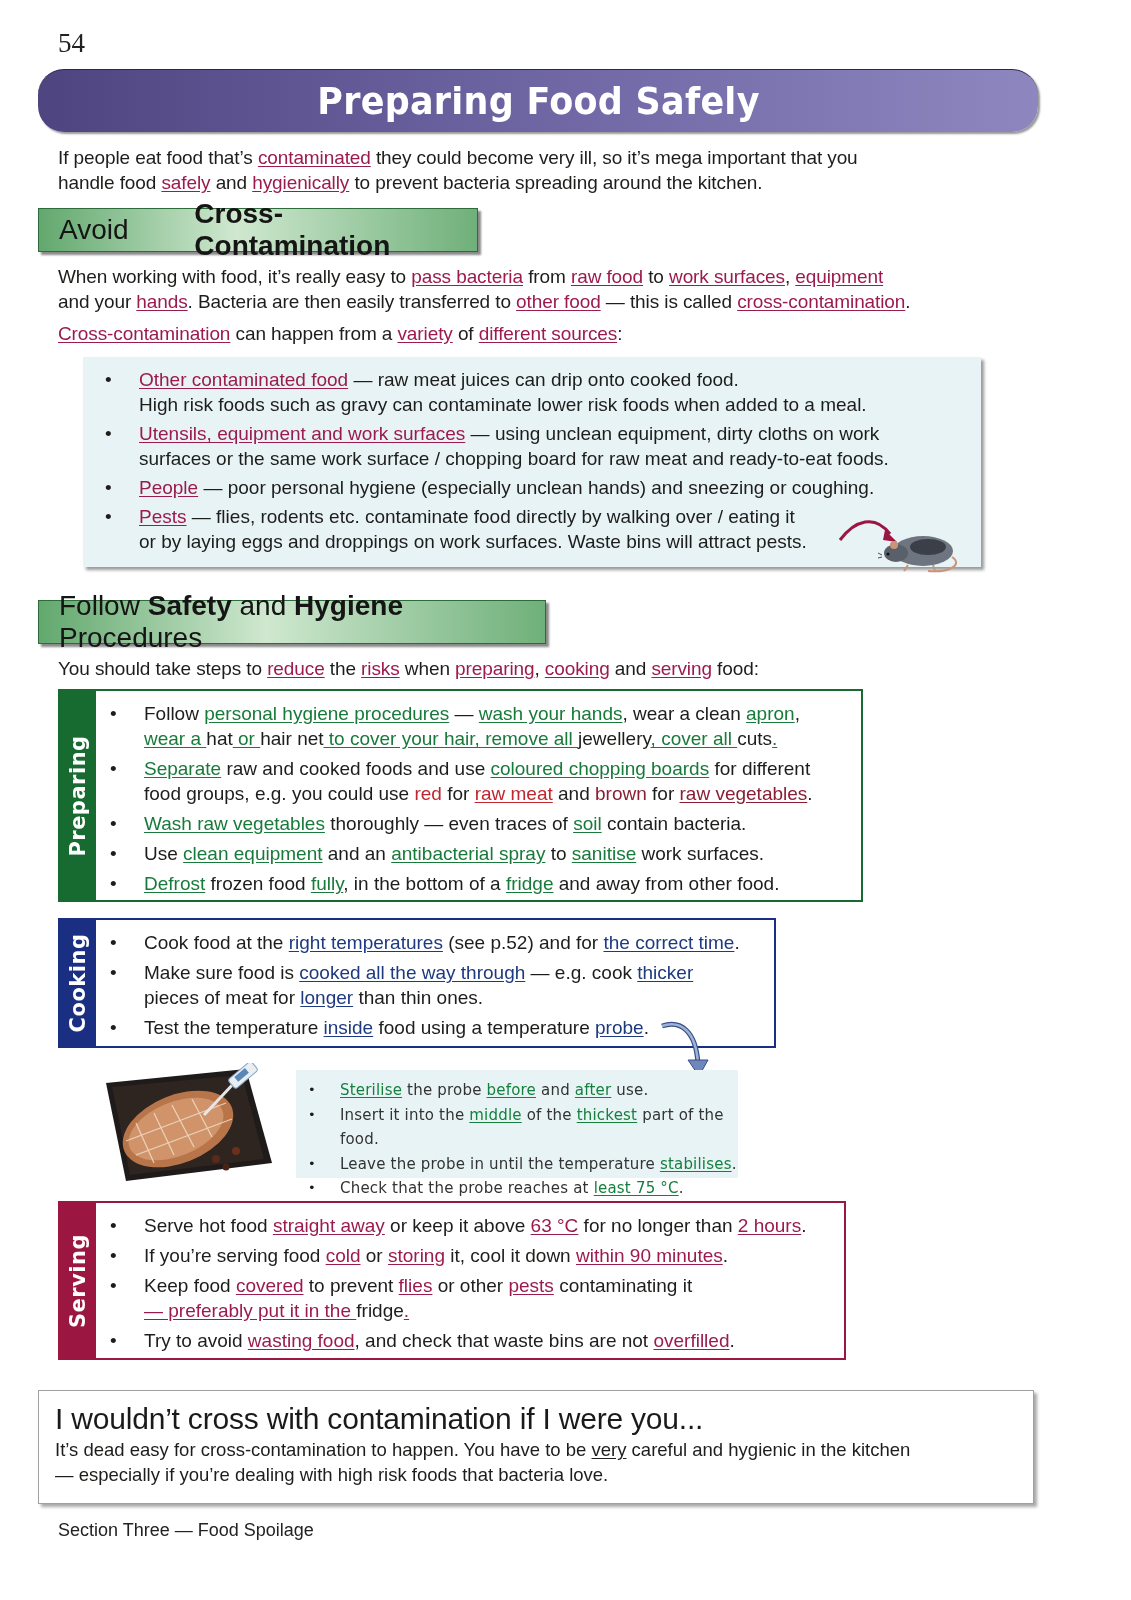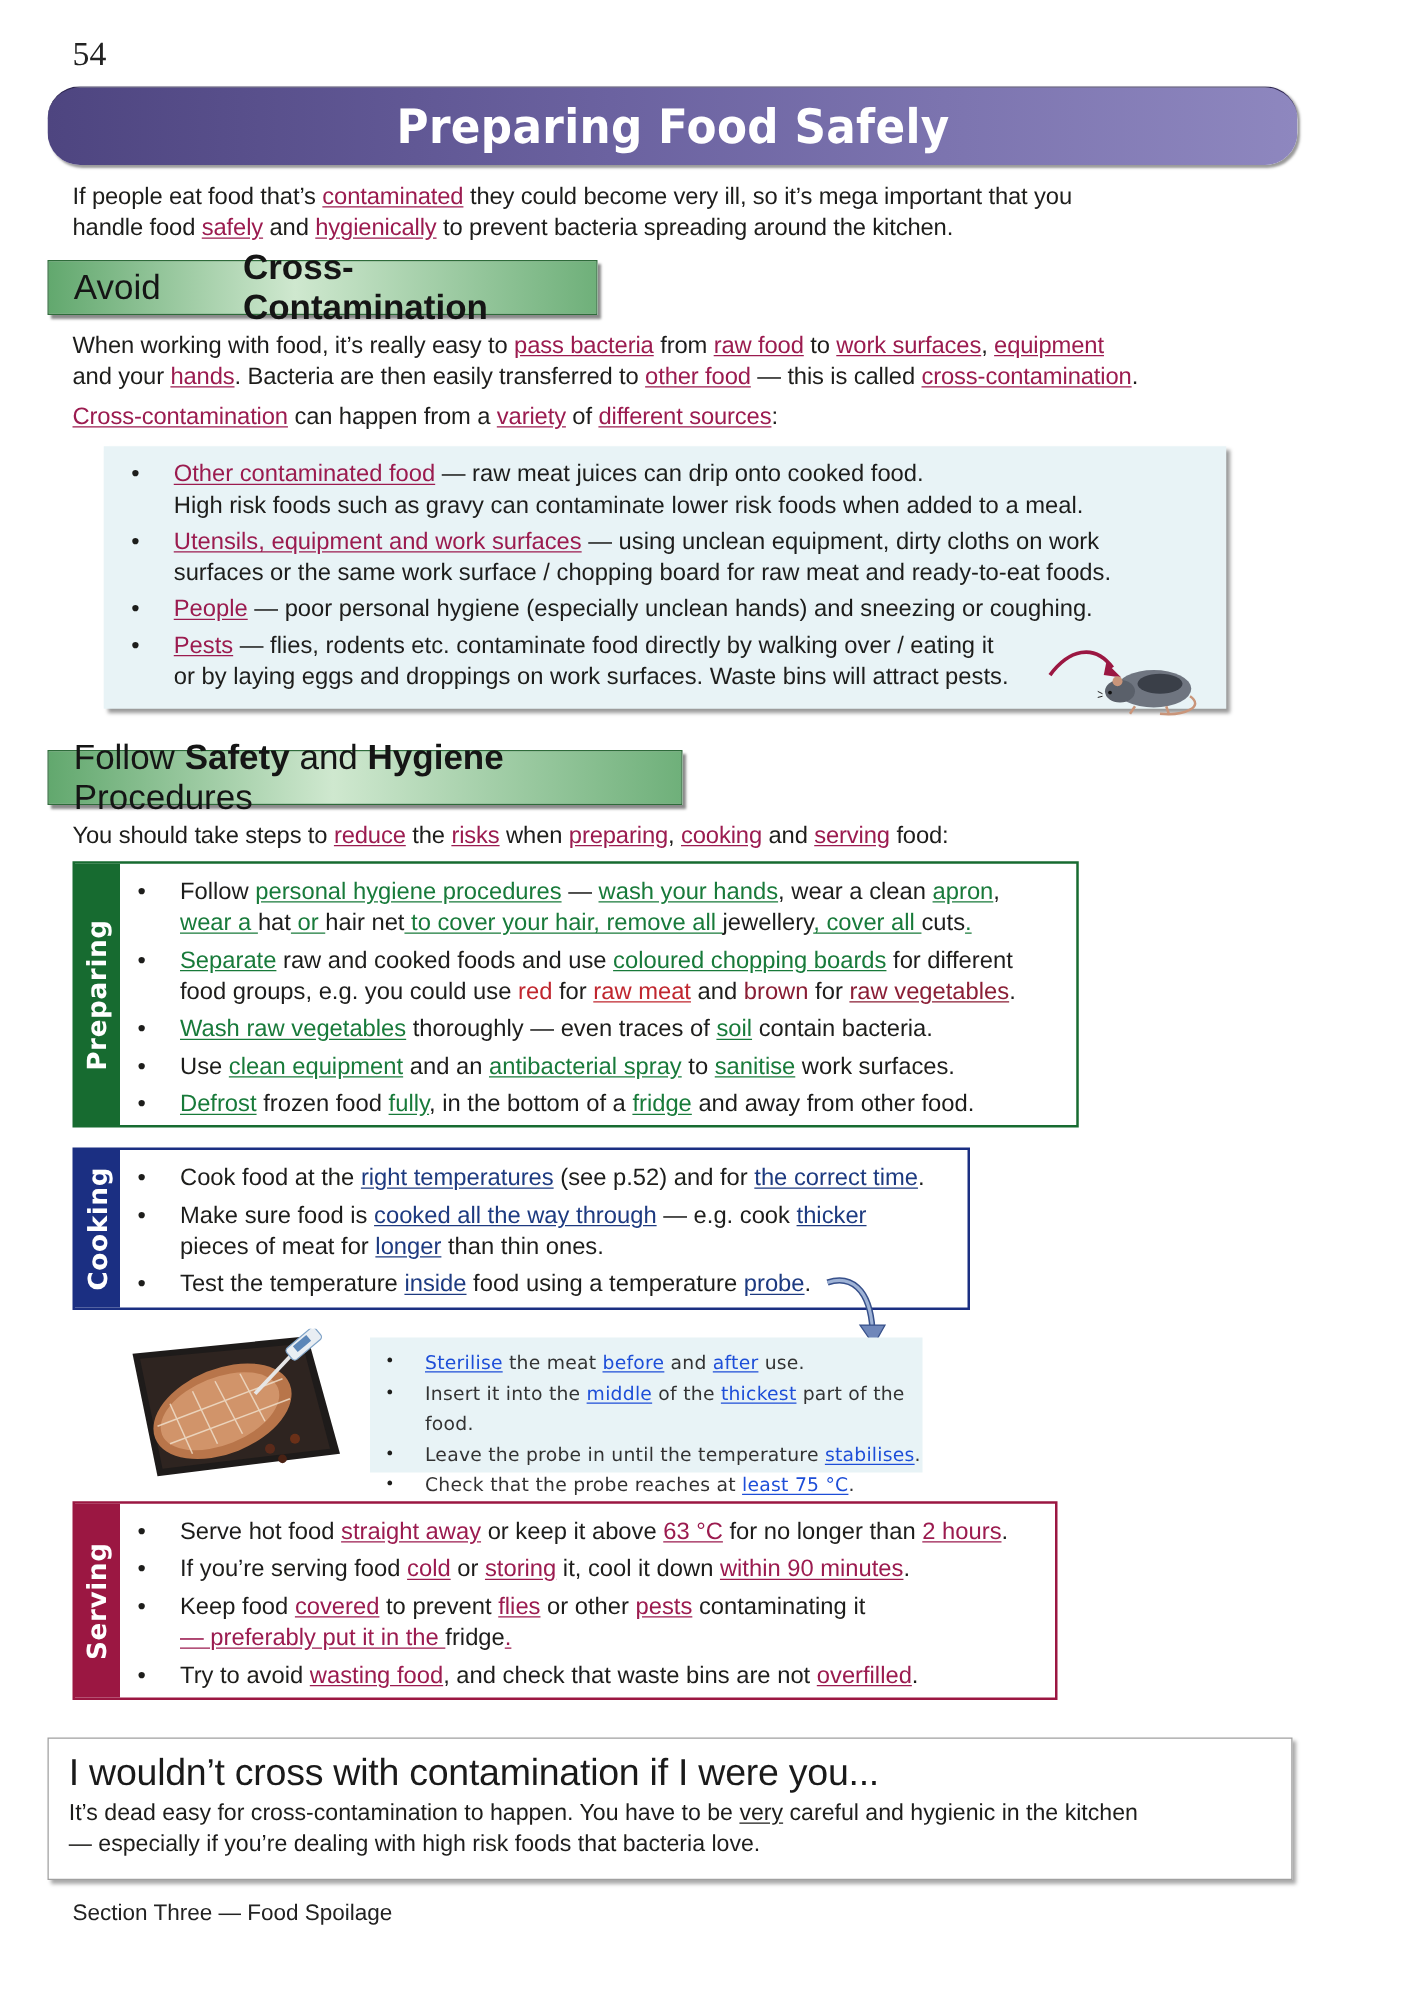--- a/index.html
+++ b/index.html
@@ -79,21 +79,21 @@
   .probe-box {
     left: 296px; top: 1070px; width: 442px; height: 108px;
     background: #e8f3f6;
     padding-top: 8px;
   }
   .probe-box .bullets li {
     font-family: "DejaVu Sans", sans-serif; font-size: 15px; line-height: 24.5px;
     padding-left: 44px; margin-bottom: 0; color: #333; letter-spacing: 0.2px;
   }
   .probe-box .bullets li::before { left: 12px; font-size: 13px; }
-  .probe-box .u-blue { color: #1d4ed8; }
+  .probe-box .u-blue { color: #15803d; }
 
   .meat-photo { left: 96px; top: 1063px; width: 178px; height: 120px; }
 
   .summary-box {
     left: 38px; top: 1390px; width: 996px; height: 114px;
     border: 1px solid #a0a0a0;
     box-shadow: 3px 3px 3px #a9a9a9;
     background: #fff;
     padding: 10px 0 0 16px;
   }
@@ -210,21 +210,21 @@
   <circle cx="120" cy="96" r="4" fill="#5a2a1a"></circle>
   <circle cx="140" cy="88" r="4" fill="#6a3018"></circle>
   <circle cx="130" cy="104" r="3.5" fill="#4a2214"></circle>
   <line x1="108" y1="52" x2="140" y2="18" stroke="#e6e6e6" stroke-width="3"></line>
   <rect x="132" y="6" width="30" height="12" rx="3" transform="rotate(-40 147 12)" fill="#e9eef3" stroke="#7fa3c7" stroke-width="1"></rect>
   <rect x="139" y="8" width="14" height="6" transform="rotate(-40 147 12)" fill="#5b86b8"></rect>
 </svg>
 
 <div class="abs probe-box">
   <ul class="bullets" id="probe-list">
-      <li><span class="u-blue">Sterilise</span><span> the meat </span><span class="u-blue">before</span><span> and </span><span class="u-blue">after</span><span> use.</span></li>
+      <li><span class="u-blue">Sterilise</span><span> the probe </span><span class="u-blue">before</span><span> and </span><span class="u-blue">after</span><span> use.</span></li>
       <li><span>Insert it into the </span><span class="u-blue">middle</span><span> of the </span><span class="u-blue">thickest</span><span> part of the food.</span></li>
       <li><span>Leave the probe in until the temperature </span><span class="u-blue">stabilises</span><span>.</span></li>
       <li><span>Check that the probe reaches at </span><span class="u-blue">least 75 °C</span><span>.</span></li>
     </ul>
 </div>
 
 <div class="abs section-box serving">
   <div class="section-tab">
     <span>Serving</span>
   </div>

